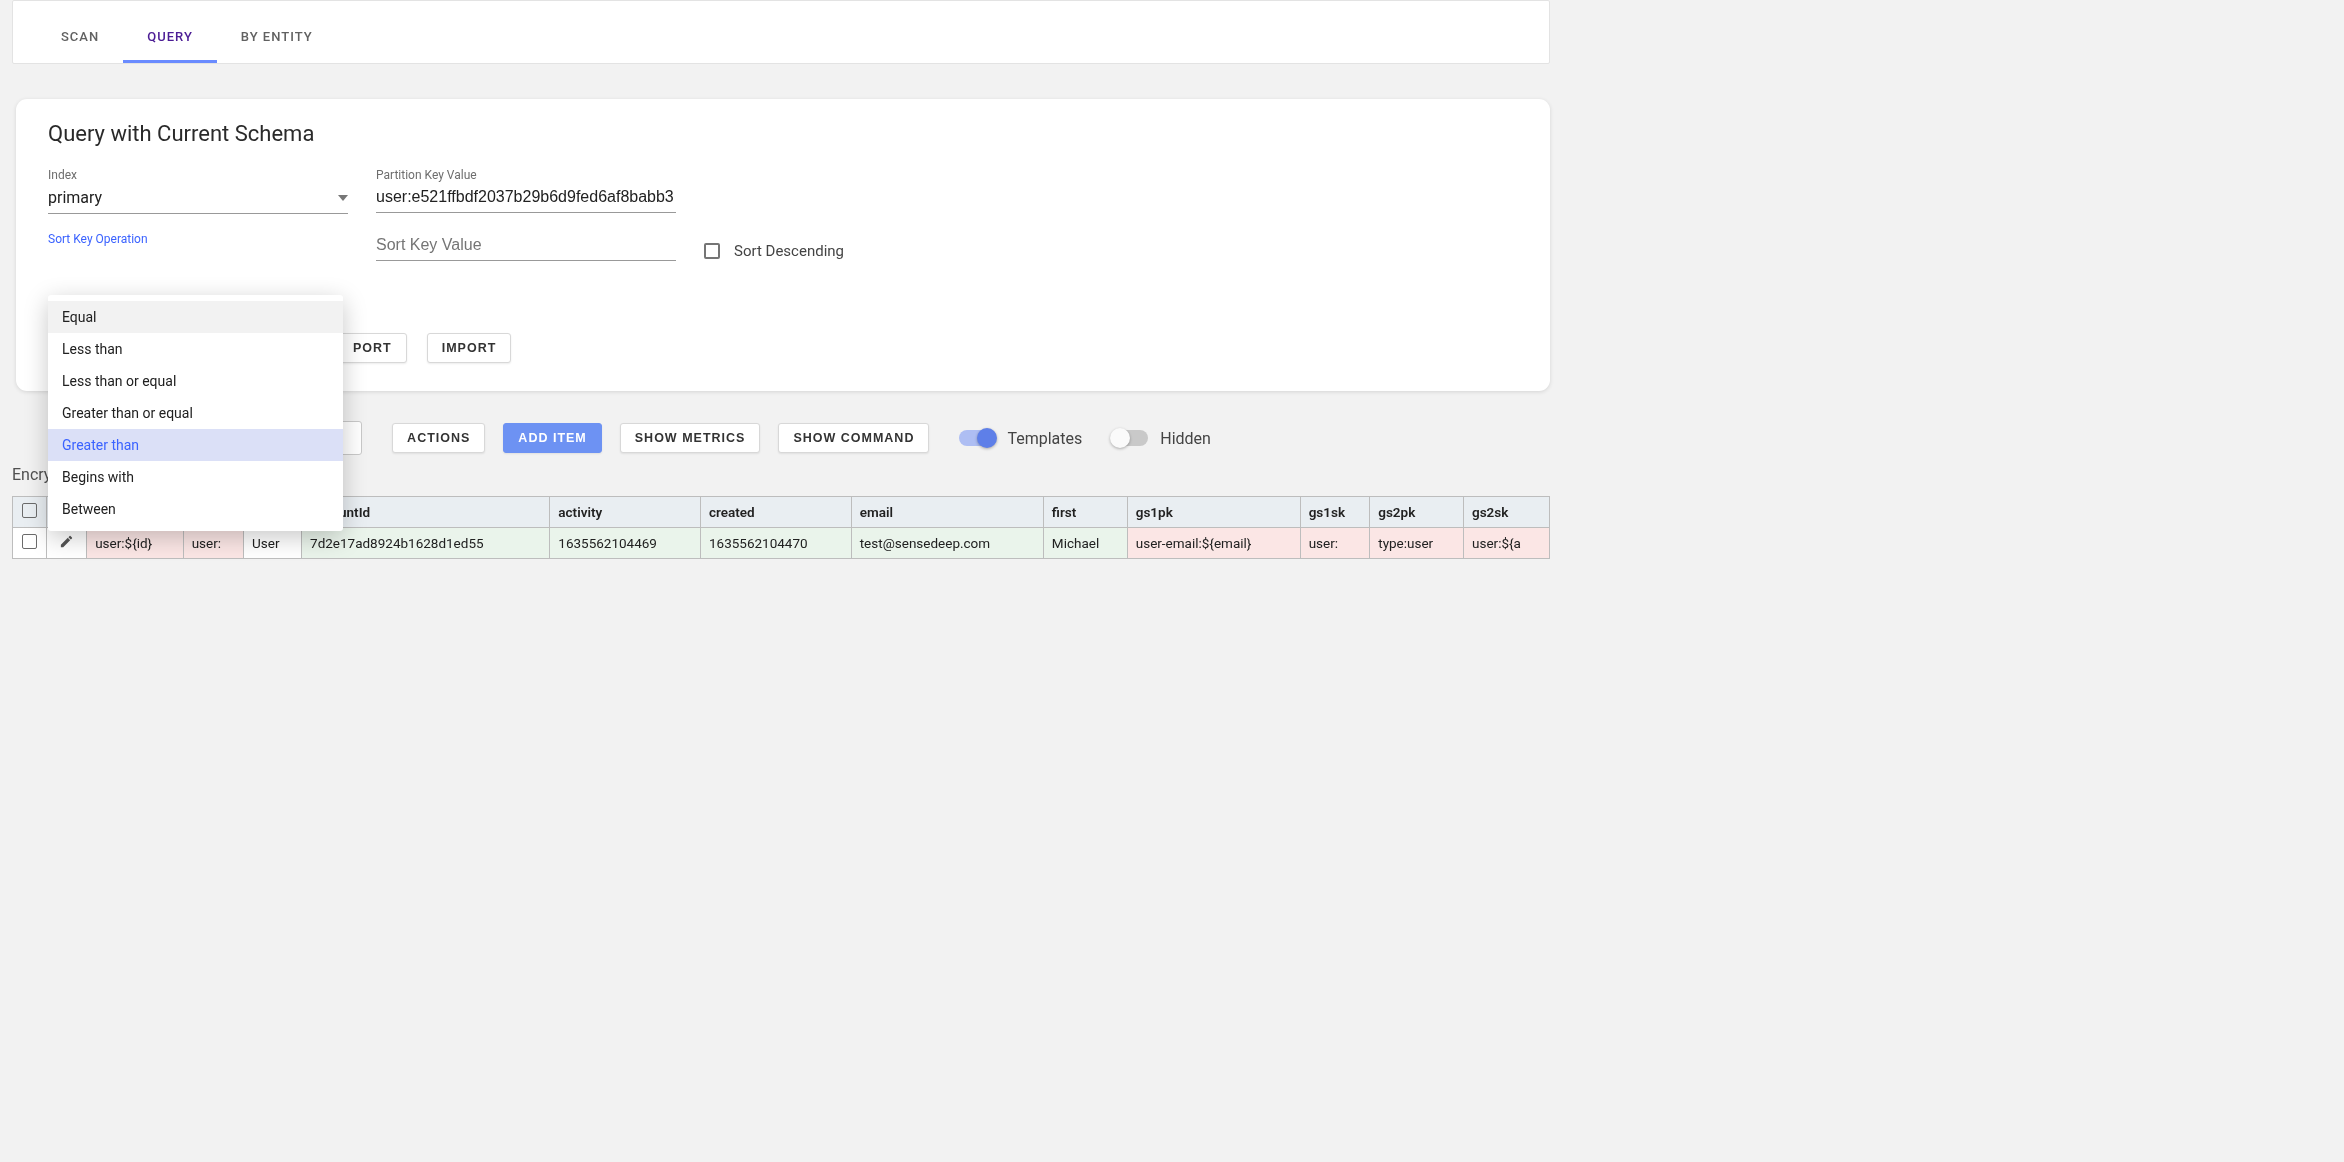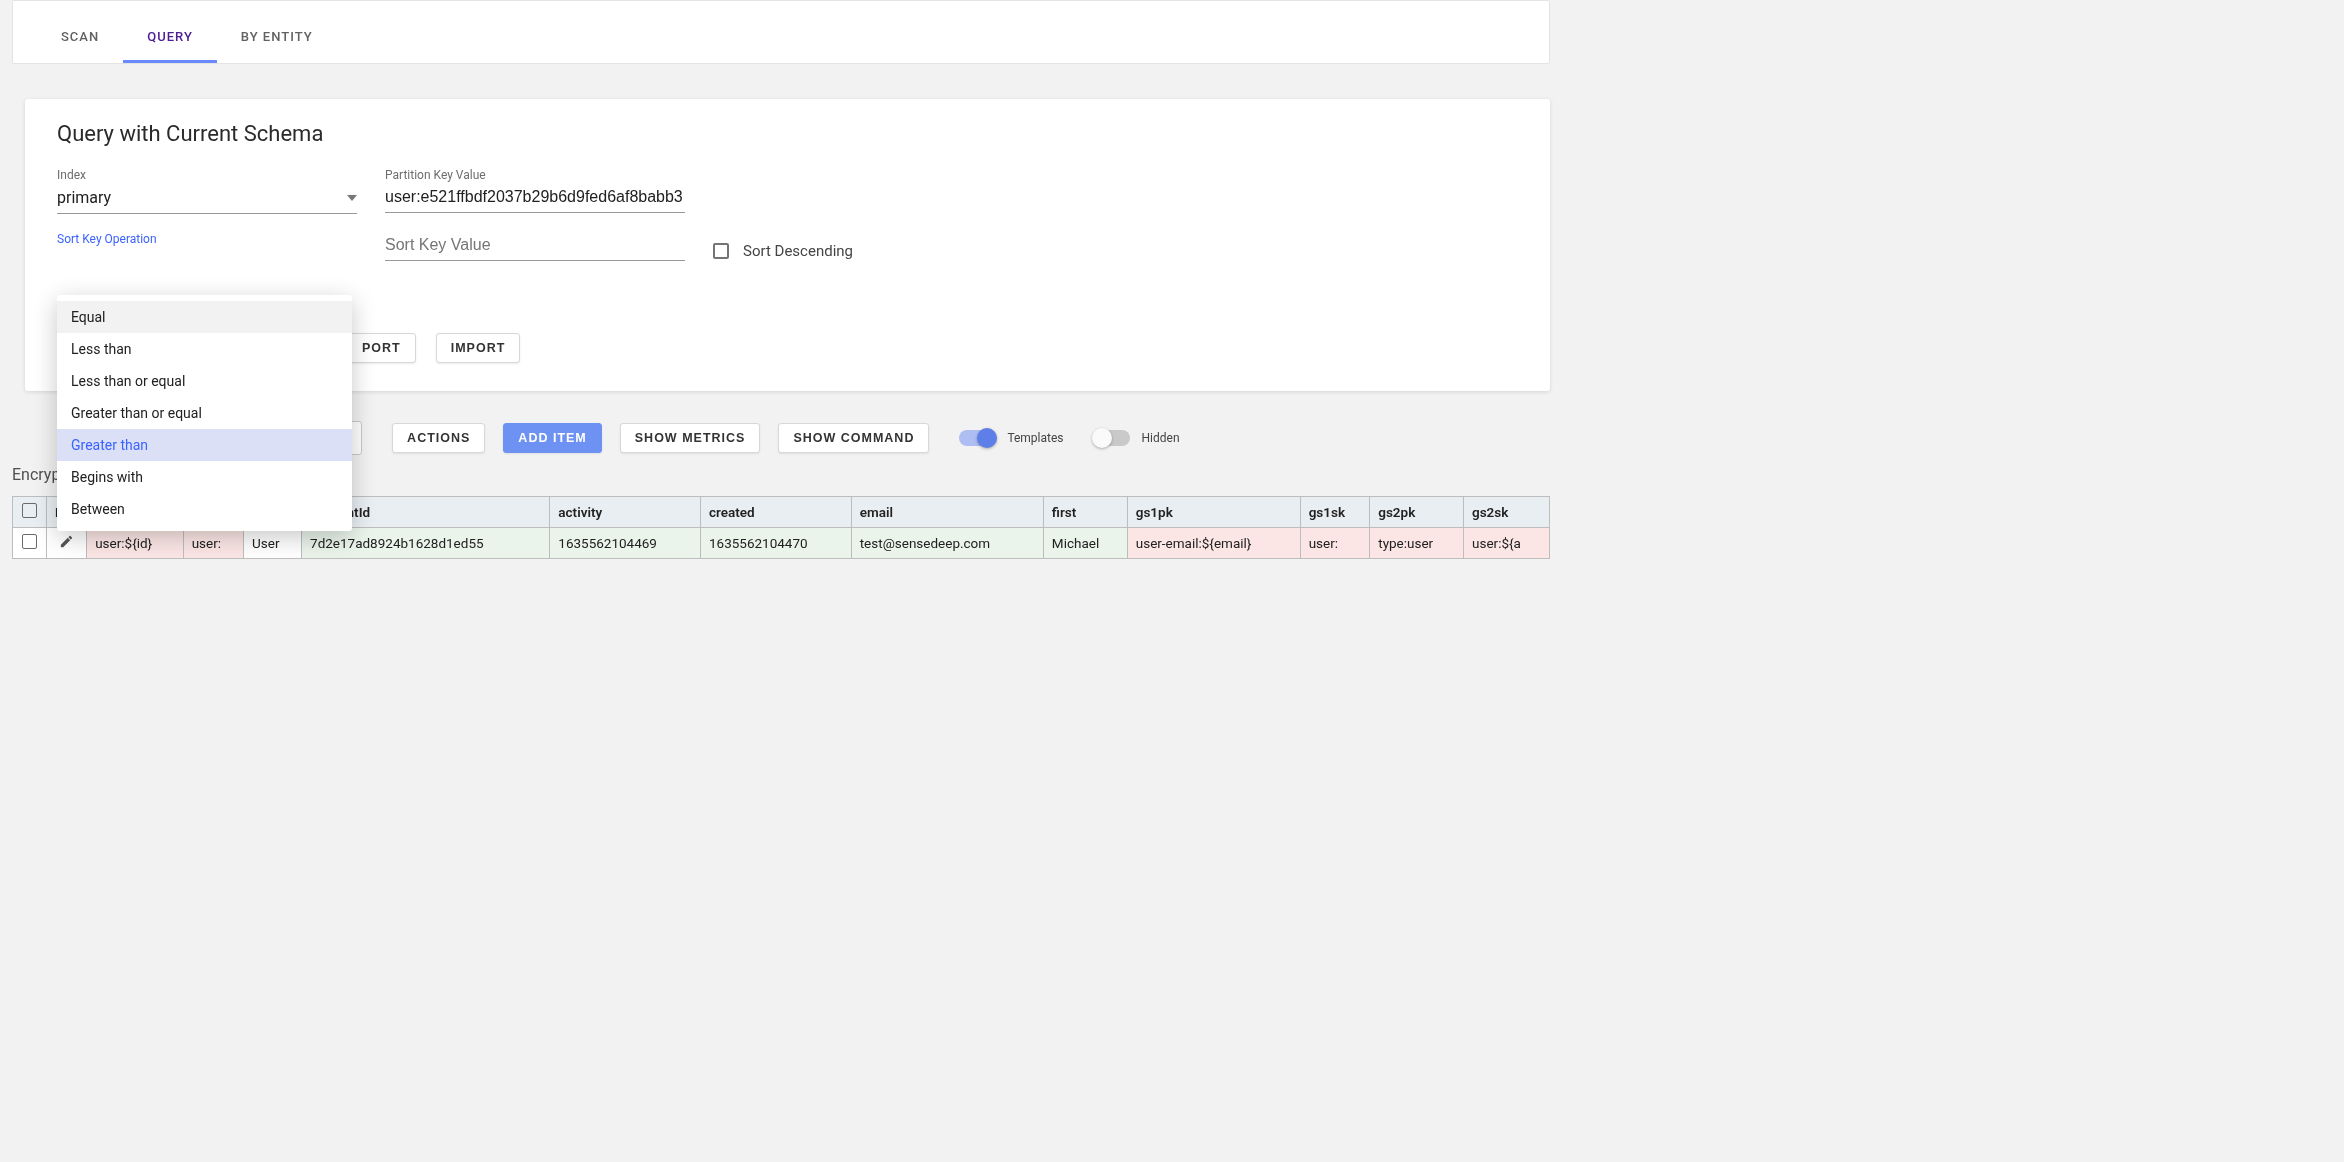--- a/index.html
+++ b/index.html
@@ -41,23 +41,23 @@
     cursor: pointer;
     border-bottom: 3px solid transparent;
   }
   .tab.active {
     color: #4c1d95;
     border-bottom: 3px solid #6a8bff;
   }
 
   
   .query-card {
-    margin: 35px 12px 0 25px;
+    margin: 35px 12px 0 16px;
     background: #fff;
-    border-radius: 3px;
+    border-radius: 11px;
     box-shadow: 0 1px 4px rgba(0,0,0,0.12);
     padding: 22px 32px 28px 32px;
     position: relative;
   }
   .query-card h2 {
     margin: 0 0 22px 0;
     font-size: 22px;
     font-weight: 400;
     color: #2a2a2a;
   }
@@ -215,21 +215,21 @@
     position: absolute;
     width: 20px; height: 20px;
     border-radius: 50%;
     background: #fafafa;
     top: -2px; left: -2px;
     box-shadow: 0 1px 3px rgba(0,0,0,0.3);
   }
   .toggle.on { background: #aebef3; }
   .toggle.on .knob { left: auto; right: -2px; background: #5e7fe8; }
   .toggle-label {
-    font-size: 12px;
+    font-size: 16px;
     color: #444;
   }
 
   .note {
     margin: 10px 0 12px 0;
     font-size: 16px;
     color: #505050;
   }
 
   

